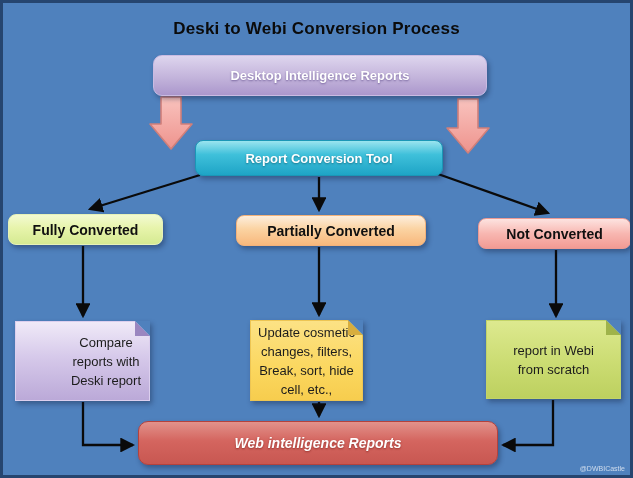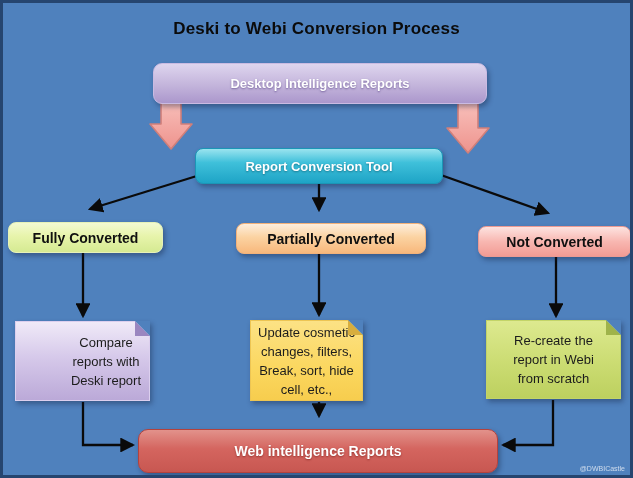--- a/index.html
+++ b/index.html
@@ -9,21 +9,20 @@
     font-family:"Liberation Sans", sans-serif;overflow:hidden;
   }
   .title{
     position:absolute;top:7px;left:0;width:100%;text-align:center;
     font-size:17px;font-weight:bold;color:#0b0b0b;letter-spacing:.2px;margin-top:9px;
   }
   .node{
     position:absolute;display:flex;align-items:center;justify-content:center;
     text-align:left;box-sizing:border-box;
     box-shadow:2px 3px 5px rgba(15,25,55,.38);
-    margin-top:8px;
   }
   .node.source{
     left:150px;top:52px;width:334px;height:41px;border-radius:9px;
     background:linear-gradient(180deg,#ded5ee 0%,#c3b4db 55%,#ab97cc 100%);
     border:1px solid #cabbe2;color:#fff;font-weight:bold;font-size:13px;
     text-shadow:0 1px 2px rgba(60,40,110,.55);
   }
   .node.tool{
     left:192px;top:137px;width:248px;height:36px;border-radius:8px;
     background:linear-gradient(180deg,#9ae4ef 0%,#3fc0da 40%,#1ea4c6 100%);
@@ -73,20 +72,21 @@
   .fold-flap{position:absolute;top:-1px;right:-1px;width:0;height:0;
     border-bottom:15px solid rgba(70,50,40,.35);border-right:15px solid transparent;}
   .note.purple .fold-flap{border-bottom-color:#9a86c0;}
   .note.yellow .fold-flap{border-bottom-color:#d8ae3e;}
   .note.green  .fold-flap{border-bottom-color:#9fb34a;}
   .node.target{
     left:135px;top:418px;width:360px;height:44px;border-radius:10px;
     background:linear-gradient(180deg,#e2928b 0%,#d4655f 45%,#c85751 100%);
     border:1px solid #b4423d;color:#fff;font-weight:bold;font-size:14px;
     text-shadow:0 1px 2px rgba(110,25,20,.6);
+    font-style:italic;
   }
   .connectors{position:absolute;left:0;top:0;width:633px;height:478px;pointer-events:none;}
   .watermark{
     position:absolute;right:5px;bottom:3px;font-size:7px;color:rgba(235,240,248,.8);
   }
 </style>
 </head>
 <body>
 
 <div class="stage">
@@ -157,21 +157,20 @@
     <i class="fold-cut"></i>
     <span>Update cosmetic</span>
     <span>changes, filters,</span>
     <span>Break, sort, hide</span>
     <span>cell, etc.,</span>
   </div>
 
   <div class="note green">
     <i class="fold-flap"></i>
     <i class="fold-cut"></i>
-    <span>Re-create the</span>
     <span>report in Webi</span>
     <span>from scratch</span>
   </div>
 
   <div class="node target">
     <span>Web intelligence Reports</span>
   </div>
 
   <div class="watermark">@DWBICastle</div>
 

